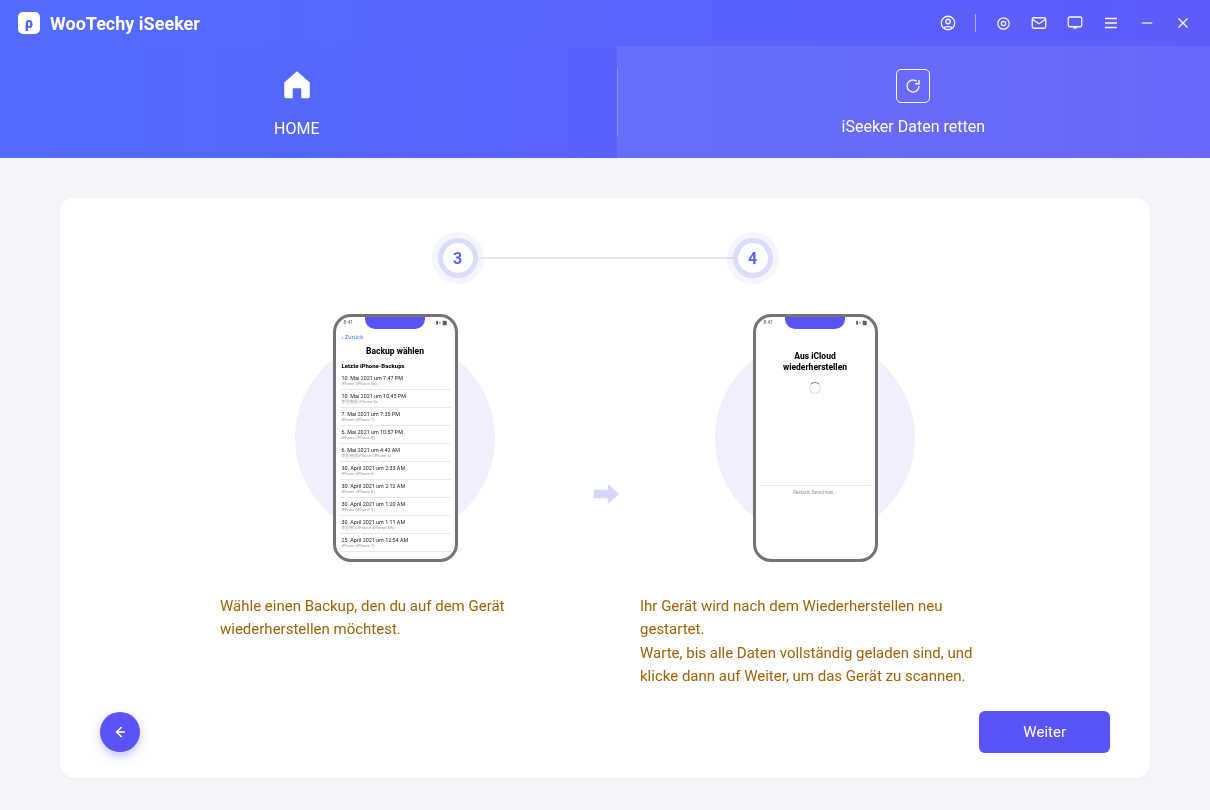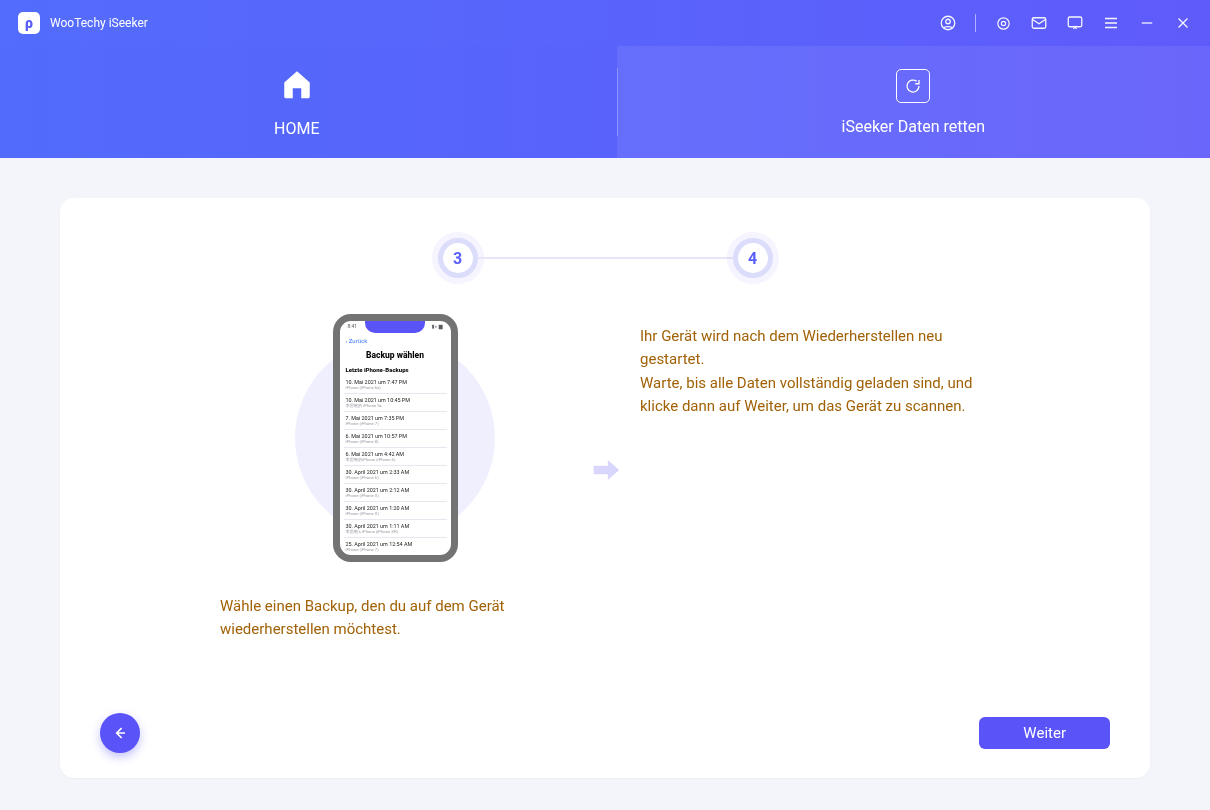--- a/index.html
+++ b/index.html
@@ -1,21 +1,21 @@
 <!DOCTYPE html>
 <html><head>
 <meta charset="utf-8">
 <style>
   * { margin:0; padding:0; box-sizing:border-box; font-family:-apple-system, BlinkMacSystemFont, "Segoe UI", Roboto, Arial, sans-serif; }
   body { width:1210px; height:810px; background:#f4f5fb; overflow:hidden; }
 
   
   .titlebar { height:46px; background:linear-gradient(90deg,#536cfb,#5f5bfb); display:flex; align-items:center; padding:0 18px; color:#fff; }
   .logo-badge { width:22px; height:22px; border-radius:5px; background:#fff; color:#5a5ffb; display:flex; align-items:center; justify-content:center; font-weight:900; font-size:14px; margin-right:10px; }
-  .app-title { font-size:12px; font-weight:400; }
+  .app-title { font-size:18px; font-weight:700; }
   .tb-spacer { flex:1; }
   .tb-icons { display:flex; align-items:center; gap:18px; }
   .tb-icons .ico { width:18px; height:18px; display:flex; align-items:center; justify-content:center; color:#fff; opacity:.95; cursor:pointer; }
   .tb-icons .sep { width:1px; height:18px; background:rgba(255,255,255,.5); }
   .tb-icons svg, .nav svg { stroke:#fff; fill:none; stroke-width:1.7; }
 
   
   .nav { height:112px; background:linear-gradient(90deg,#526bfb,#5f5afb); display:flex; color:#fff;gap:23px; }
   .nav-item { flex:1; display:flex; flex-direction:column; align-items:center; justify-content:center; gap:14px; cursor:pointer; position:relative; }
   .nav-item.active { background:rgba(255,255,255,.08); }
@@ -31,42 +31,42 @@
 
   .cols { display:flex; justify-content:center; gap:60px; align-items:flex-start; }
   .col { width:360px; display:flex; flex-direction:column; align-items:center; }
   .phone-zone { position:relative; width:100%; height:270px; display:flex; align-items:center; justify-content:center; }
   .halo { position:absolute; width:200px; height:200px; border-radius:50%; background:#f0effe; }
   .arrow-mid { position:absolute; left:50%; top:50%; transform:translate(-50%,-50%); color:#d6d3fb; }
 
   .caption { margin-top:22px; font-size:15px; line-height:1.55; color:#a16207; width:100%; padding:0 5px; }
 
   
-  .phone { position:relative; width:125px; height:248px; border:7px solid #737373; border-radius:18px; background:#fff; overflow:hidden; z-index:1; }
+  .phone { position:relative; width:125px; height:248px; border:3px solid #737373; border-radius:18px; background:#fff; overflow:hidden; z-index:1; }
   .phone .notch { position:absolute; top:0; left:50%; transform:translateX(-50%); width:60px; height:12px; background:#5a53f7; border-radius:0 0 10px 10px; }
   .phone .statusbar { position:absolute; top:0; left:0; right:0; height:11px; display:flex; justify-content:space-between; padding:2px 8px 0; font-size:5px; color:#5b5b62; }
   .phone-screen { position:absolute; top:14px; left:4px; right:4px; bottom:4px; }
 
   
   .p1-back { font-size:6px; color:#3a7bff; padding:2px 2px 2px 2px; }
   .p1-title { text-align:center; font-weight:800; font-size:8.5px; padding:4px 0 4px; }
   .p1-sub { font-weight:800; font-size:6px; padding:2px 2px 3px; }
   .p1-list .row { border-bottom:.5px solid #e7e7ef; padding:3px 2px 3px; }
   .p1-list .r1 { font-size:5.4px; color:#222; }
   .p1-list .r2 { font-size:4.2px; color:#9a9aa5; }
 
   
   .p2-title { text-align:center; font-weight:800; font-size:8.5px; line-height:1.25; padding:20px 6px 0; }
   .p2-spin { width:12px; height:12px; border:1.5px solid #ddd; border-top-color:#777; border-radius:50%; margin:10px auto 0; }
   .p2-sub { position:absolute; bottom:60px; left:0; right:0; border-top:.5px solid #e7e7ef; text-align:center; font-size:4.6px; color:#9a9aa5; padding-top:4px; }
 
   
   .footer { position:absolute; left:40px; right:40px; bottom:25px; display:flex; align-items:center; justify-content:space-between; }
   .back-btn { width:40px; height:40px; border-radius:50%; background:#5a53f7; color:#fff; display:flex; align-items:center; justify-content:center; cursor:pointer; box-shadow:0 4px 10px rgba(90,83,247,.35); }
-  .next-btn { background:#5a53f7; color:#fff; border:none; height:32px; padding:0 44px; border-radius:6px; font-size:15px; cursor:pointer; }
+  .next-btn { background:#5a53f7; color:#fff; border:none; height:42px; padding:0 44px; border-radius:6px; font-size:15px; cursor:pointer; }
 </style>
 </head>
 <body>
 
 <div class="titlebar">
   <div class="logo-badge">ρ</div>
   <div class="app-title">WooTechy iSeeker</div>
   <div class="tb-spacer"></div>
   <div class="tb-icons">
     <div class="ico">
@@ -204,20 +204,37 @@
       <div class="caption">Wähle einen Backup, den du auf dem Gerät wiederherstellen möchtest.</div>
     </div>
 
     <div class="arrow-mid">
       <svg viewBox="0 0 24 24" width="34" height="34" style="fill:#d9d6fb;stroke:none">
           <path d="M4 9h10V5l8 7-8 7v-4H4z"></path>
         </svg>
     </div>
 
     <div class="col">
+      <div class="phone-zone">
+        <div class="halo"></div>
+        <div class="phone">
+          <div class="notch"></div>
+          <div class="statusbar">
+              <span>8:41</span>
+              <span>▮◗ ▆</span>
+            </div>
+          <div class="phone-screen">
+            <div class="p2-title">
+              <span>Aus iCloud</span><br><span>wiederherstellen</span>
+            </div>
+            <div class="p2-spin"></div>
+            <div class="p2-sub">Restzeit: Berechnen...</div>
+          </div>
+        </div>
+      </div>
       <div class="caption" id="cap-right">Ihr Gerät wird nach dem Wiederherstellen neu gestartet.<br>Warte, bis alle Daten vollständig geladen sind, und klicke dann auf Weiter, um das Gerät zu scannen.</div>
     </div>
   </div>
 
   <div class="footer">
     <div class="back-btn">
       <svg viewBox="0 0 24 24" width="20" height="20" style="stroke:#fff;fill:none;stroke-width:2">
           <path d="M14 6l-6 6 6 6M8 12h10"></path>
         </svg>
     </div>

